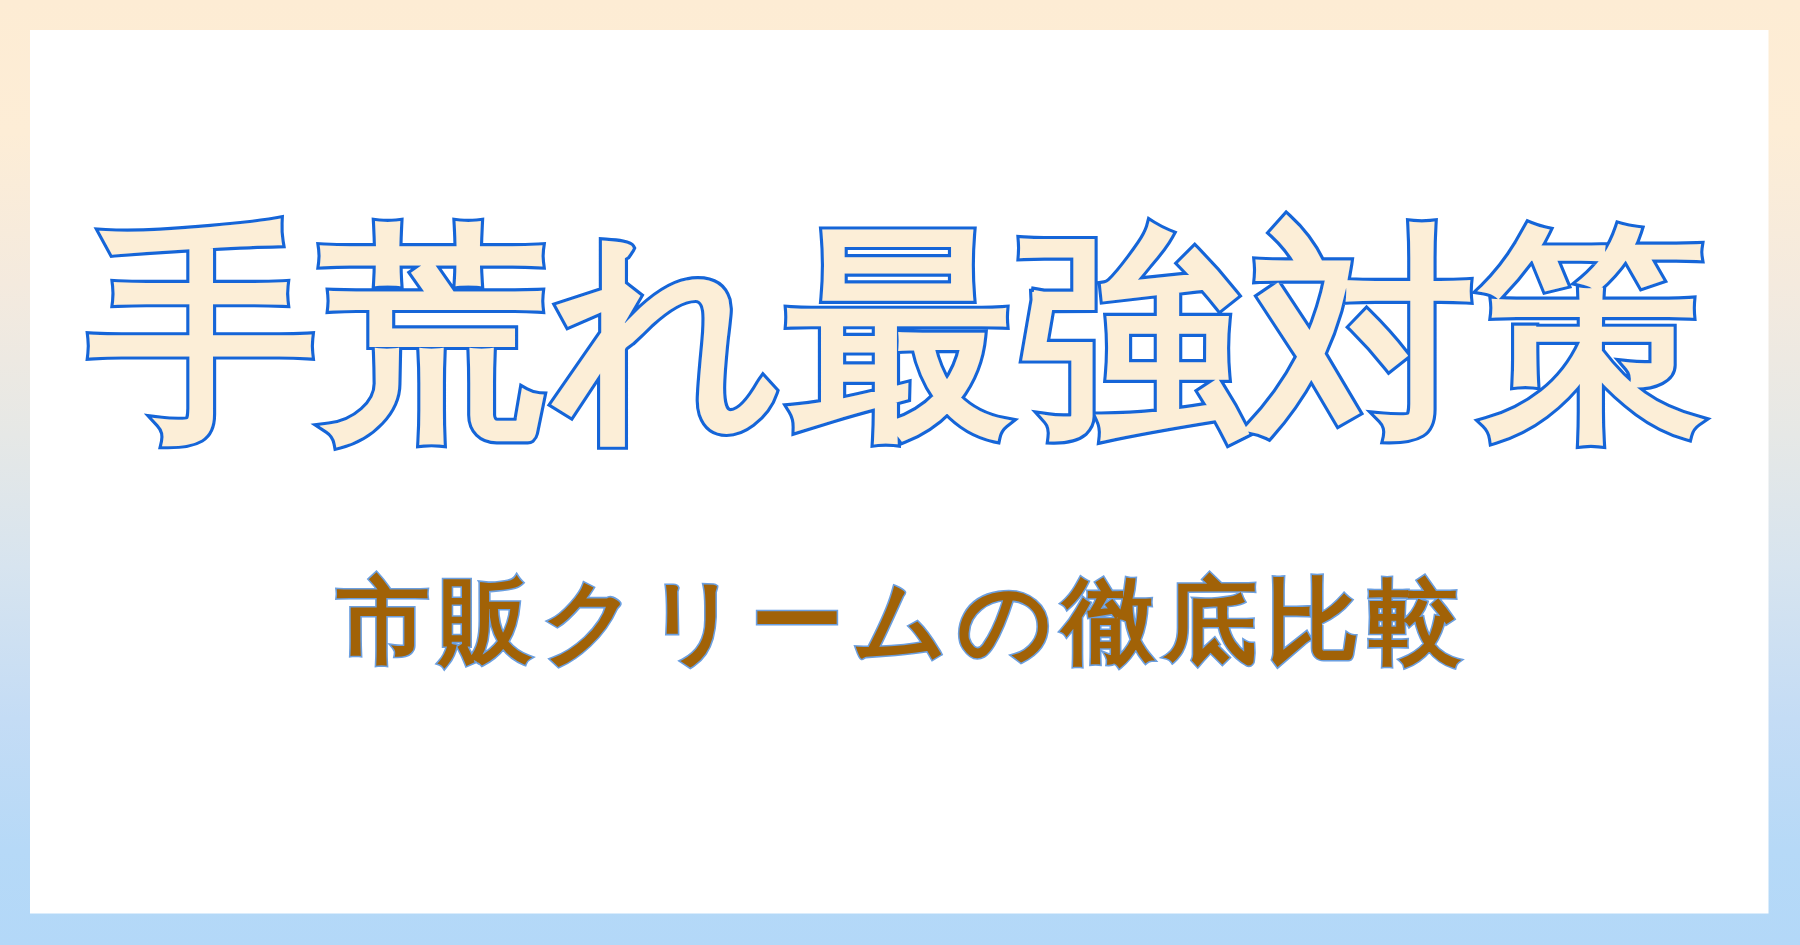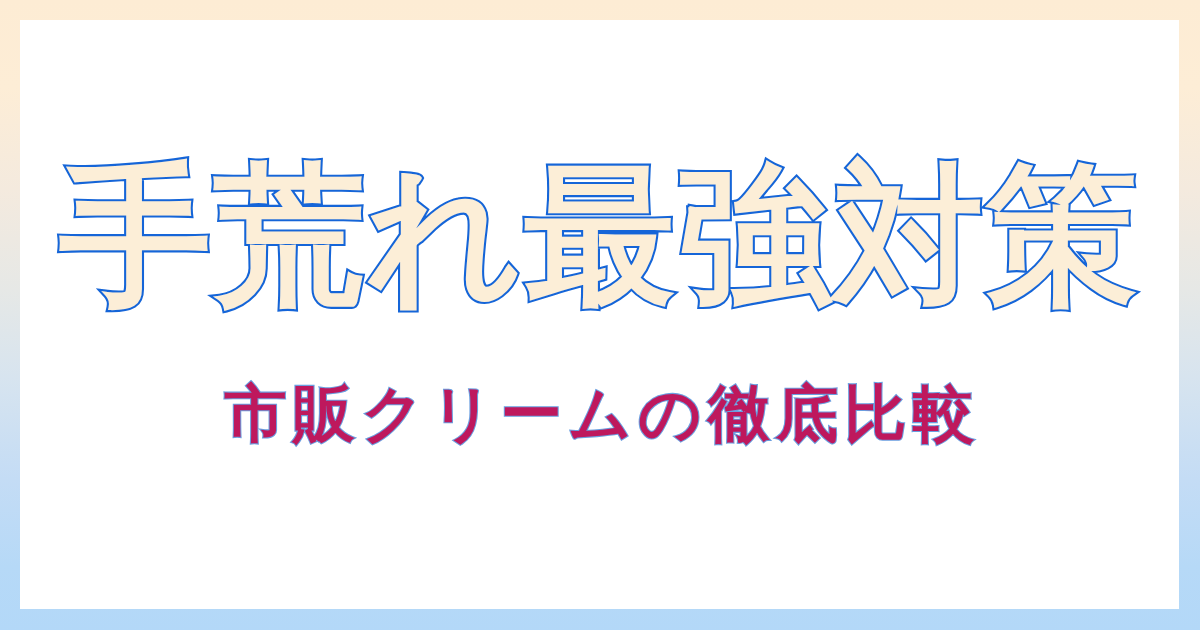--- a/index.html
+++ b/index.html
@@ -50,40 +50,40 @@
     top:0;
     width:100%;
     height:100%;
     display:flex;
     flex-direction:column;
     align-items:center;
     justify-content:center;
   }
 
   .title {
-    font-family:Liberation Sans, sans-serif;
+    font-family:Liberation Mono, monospace;
     font-size:152px;
     font-weight:700;
     line-height:1.0;
     letter-spacing:0.012em;
     white-space:nowrap;
     color:#fceed7;
     -webkit-text-stroke:4.2px #1565d8;
     paint-order:stroke fill;
     margin-top:-26px;
   }
 
   .subtitle {
     font-family:"DejaVu Sans","Liberation Sans",sans-serif;
     font-size:62px;
     font-weight:700;
     line-height:1.0;
     letter-spacing:0.10em;
     white-space:nowrap;
-    color:#be185d;
+    color:#a16207;
     -webkit-text-stroke:2.1px #6b9fe0;
     paint-order:stroke fill;
     margin-top:72px;
     padding-left:0.10em;
     text-align:center;
   }
 </style>
 </head>
 <body>
 

